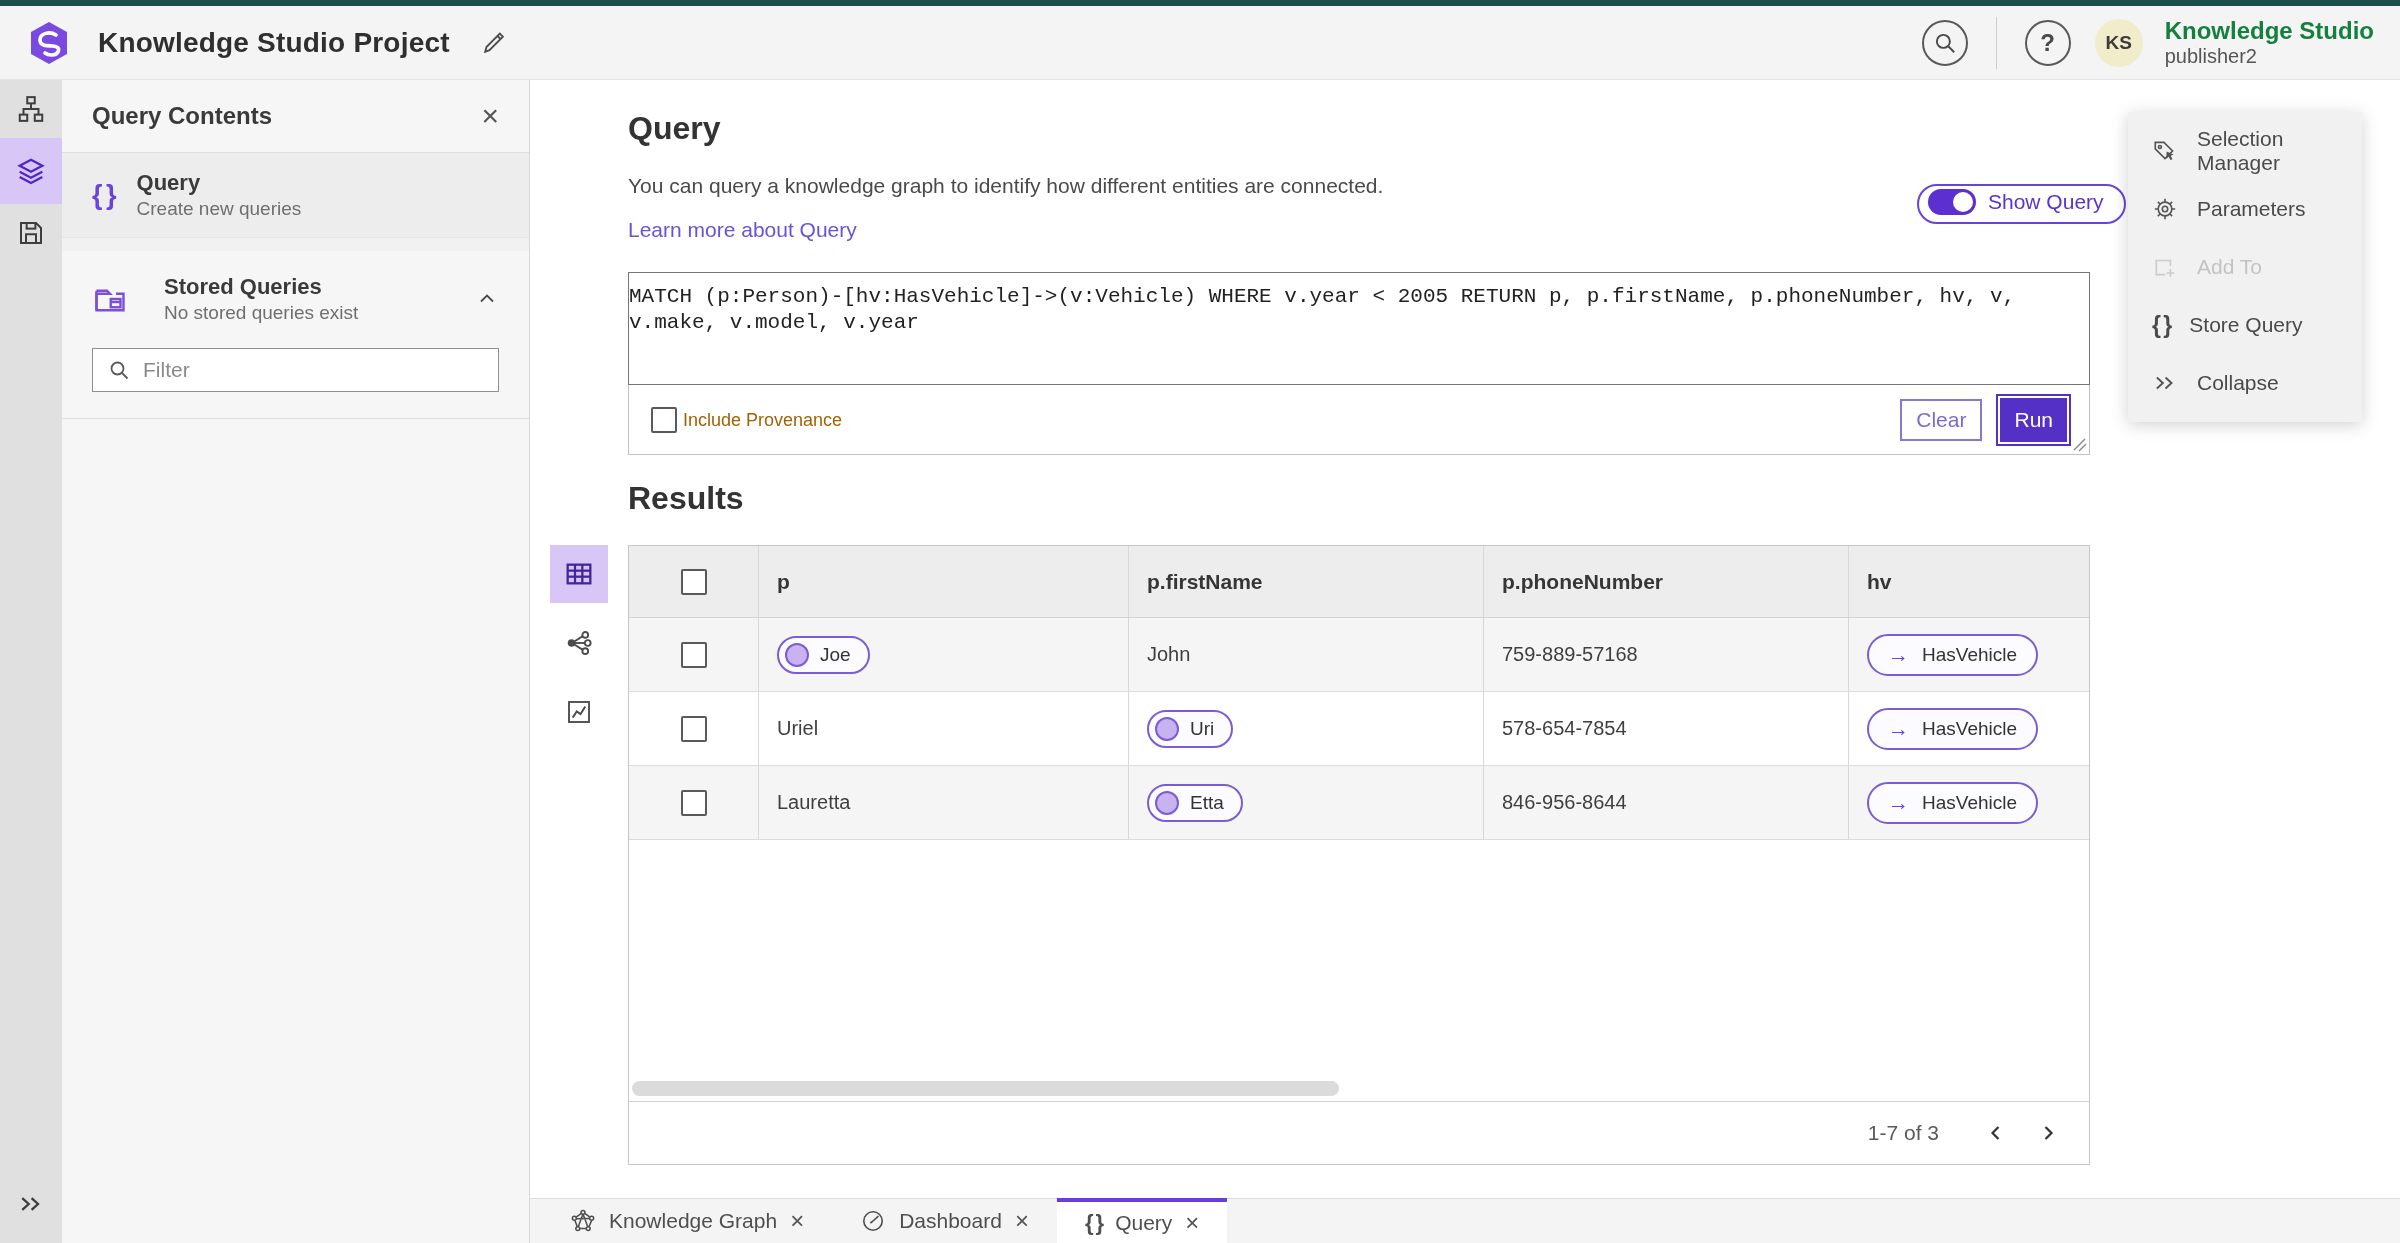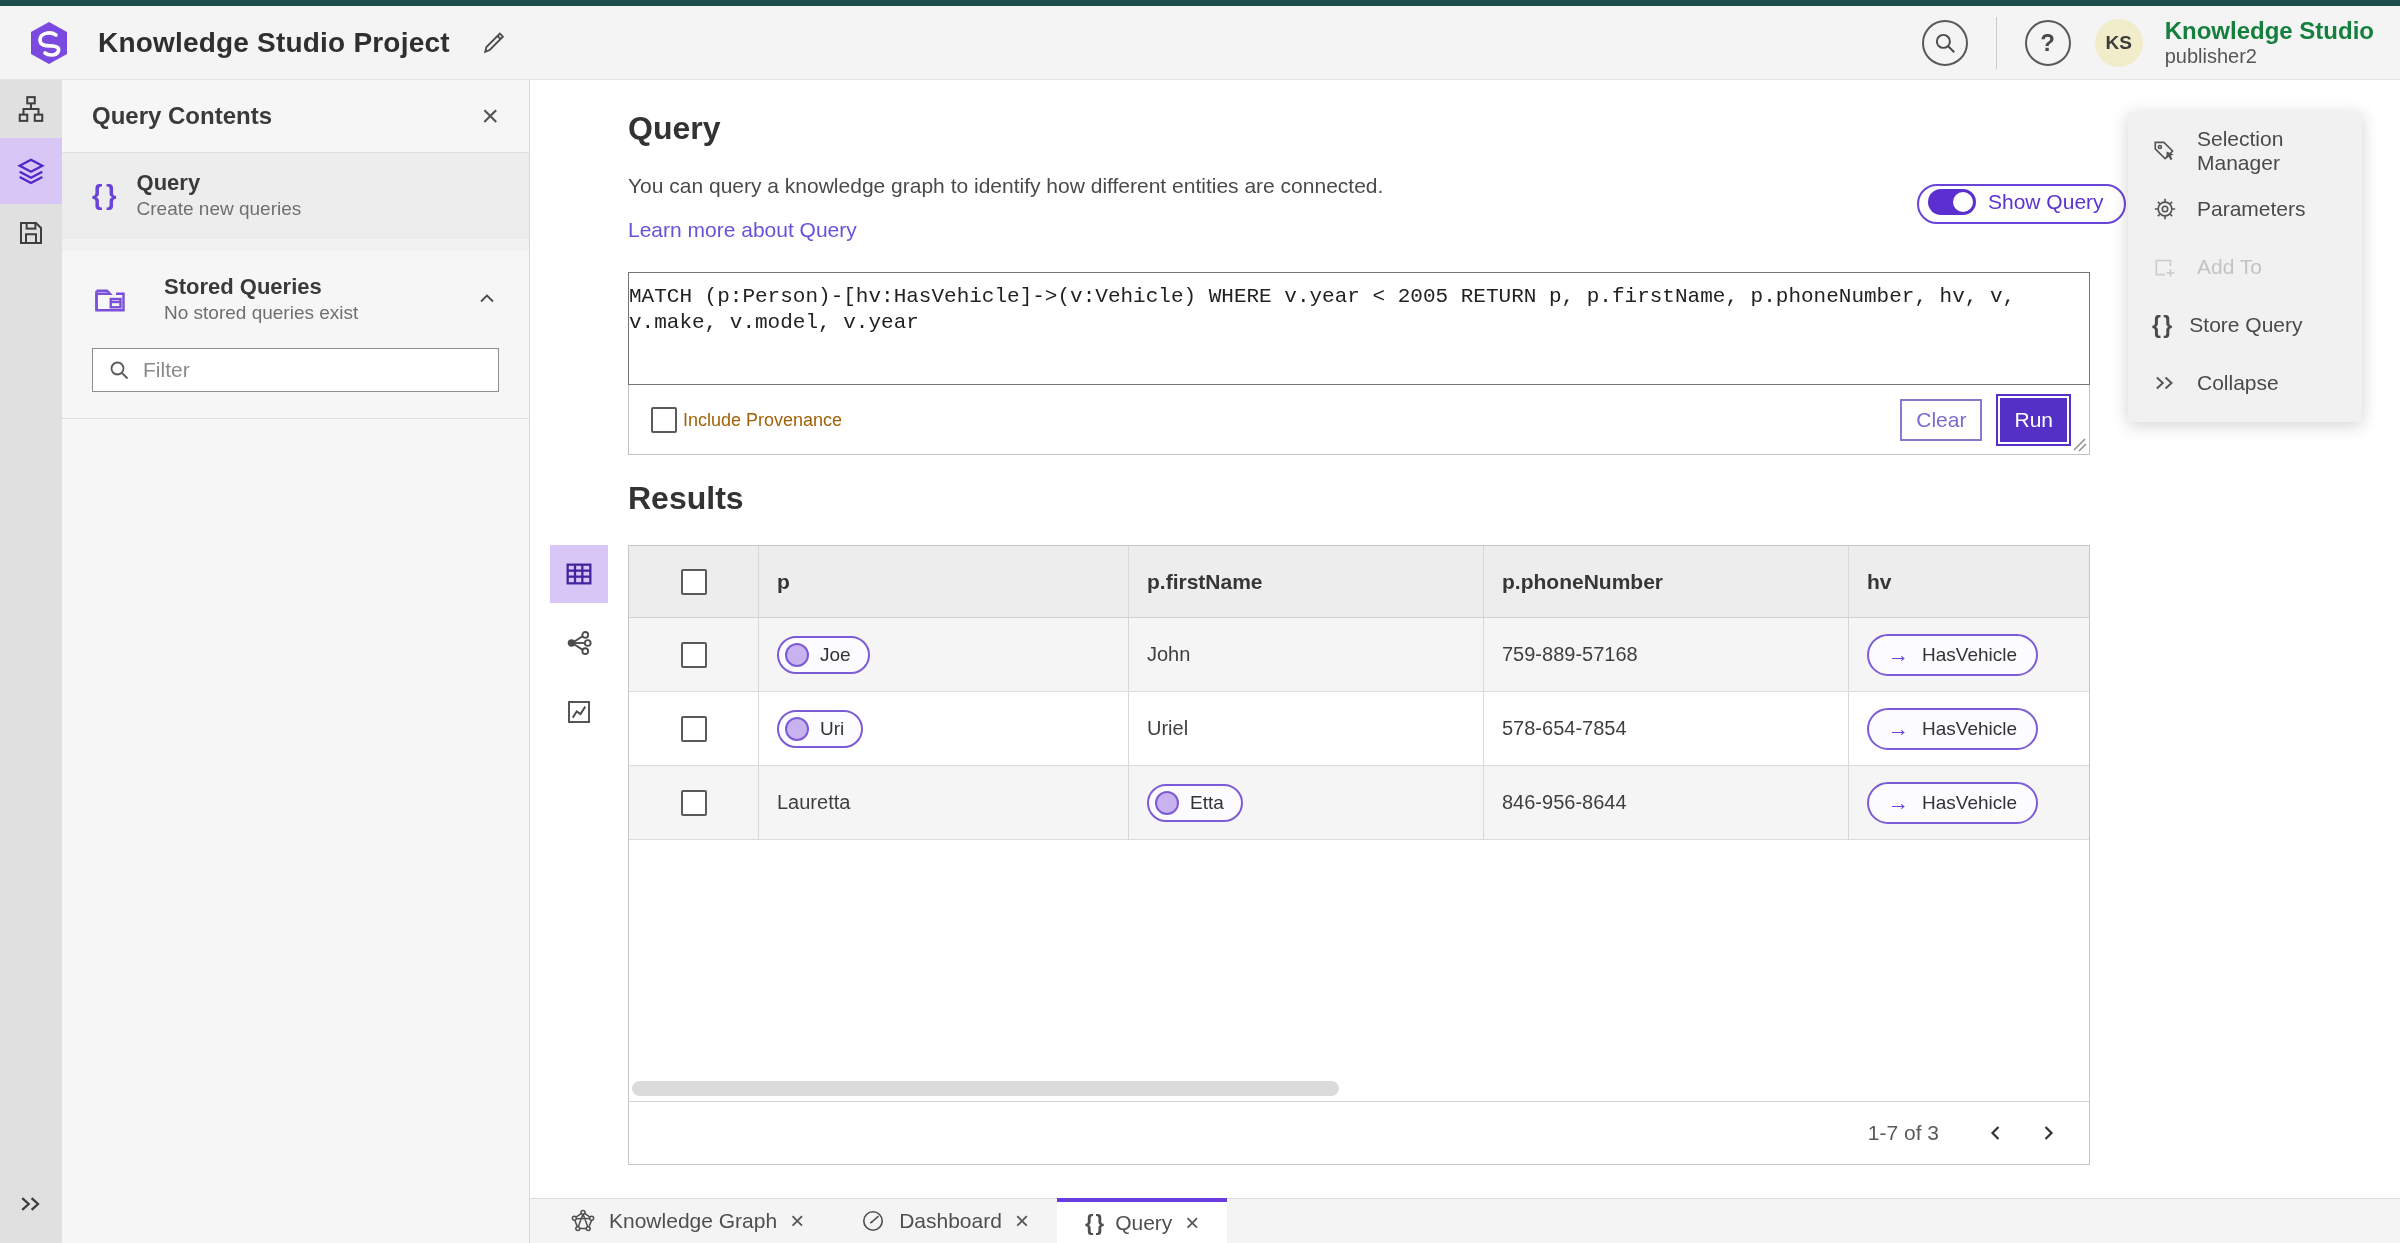--- a/index.html
+++ b/index.html
@@ -399,27 +399,27 @@
             <span class="rel-arrow">→</span>
             <span class="pill-label">HasVehicle</span>
           </span>
         </div>
       </div>
 
       <div class="t-row t-body-row">
         <div class="t-cell cb-cell">
             <span class="checkbox"></span>
           </div>
+        <div class="t-cell">Uriel</div>
         <div class="t-cell">
           <span class="entity-pill">
             <span class="entity-dot"></span>
             <span class="pill-label">Uri</span>
           </span>
         </div>
-        <div class="t-cell">Uriel</div>
         <div class="t-cell">578-654-7854</div>
         <div class="t-cell">
           <span class="rel-pill">
             <span class="rel-arrow">→</span>
             <span class="pill-label">HasVehicle</span>
           </span>
         </div>
       </div>
 
       <div class="t-row t-body-row alt">

